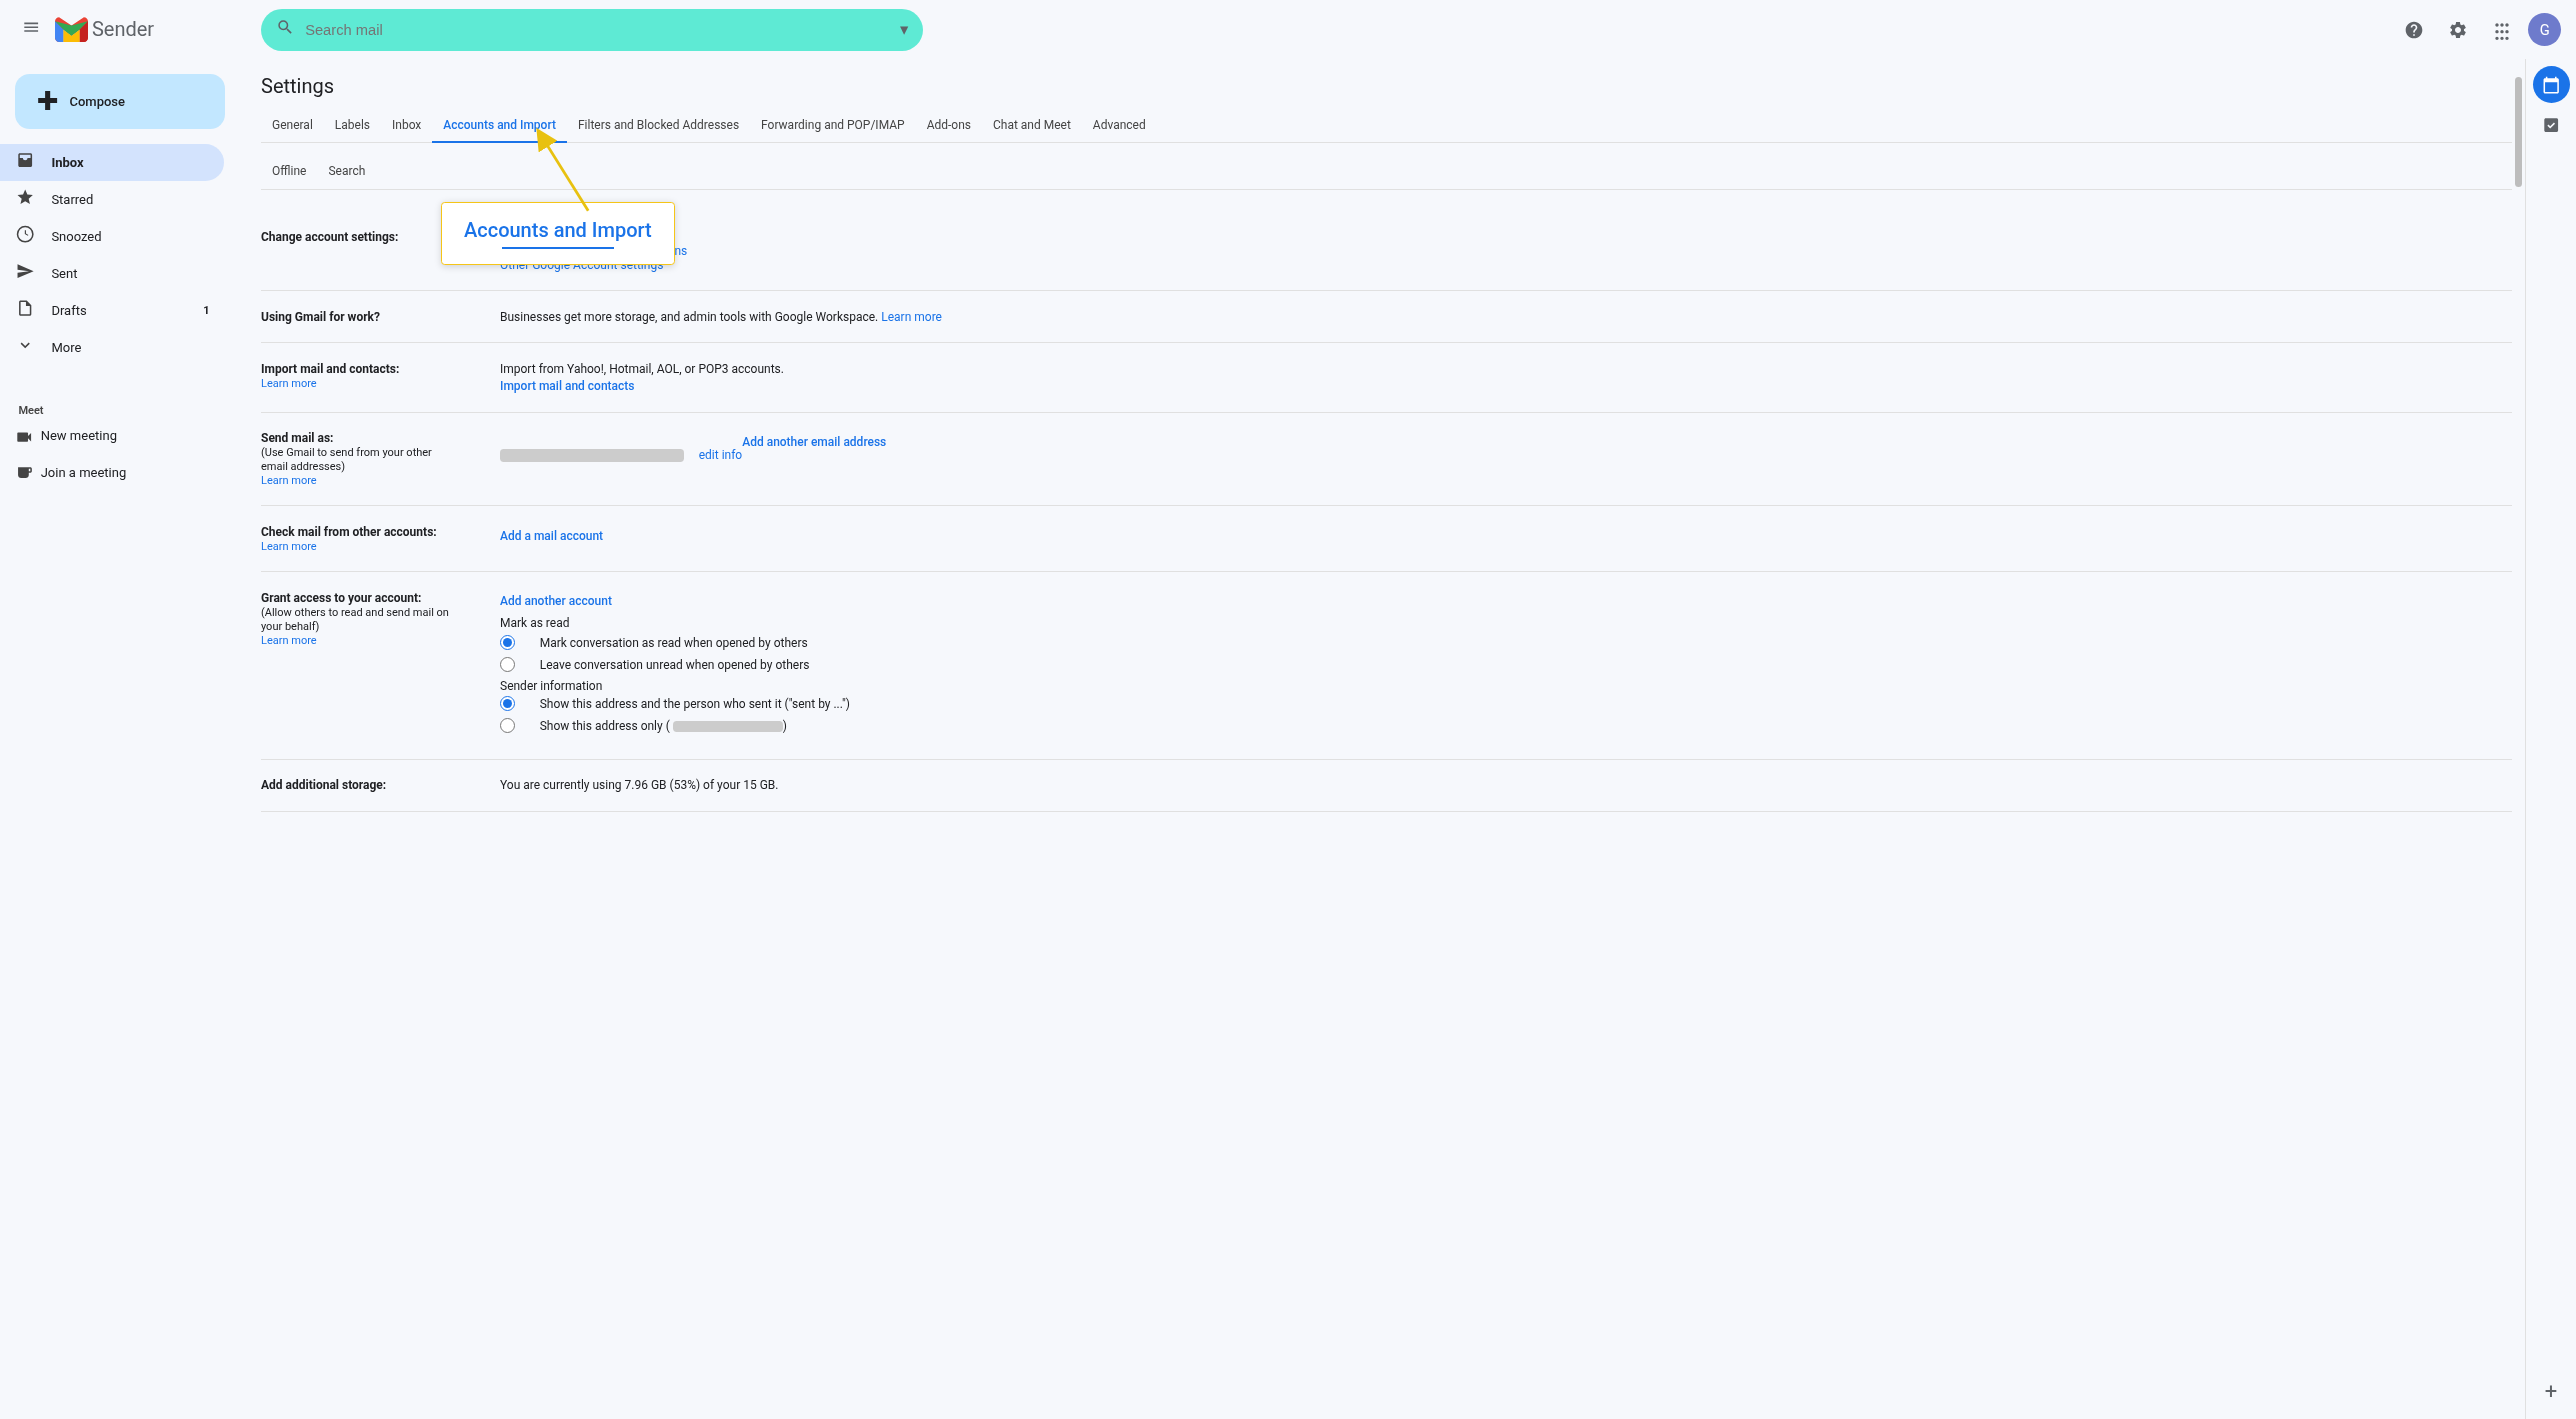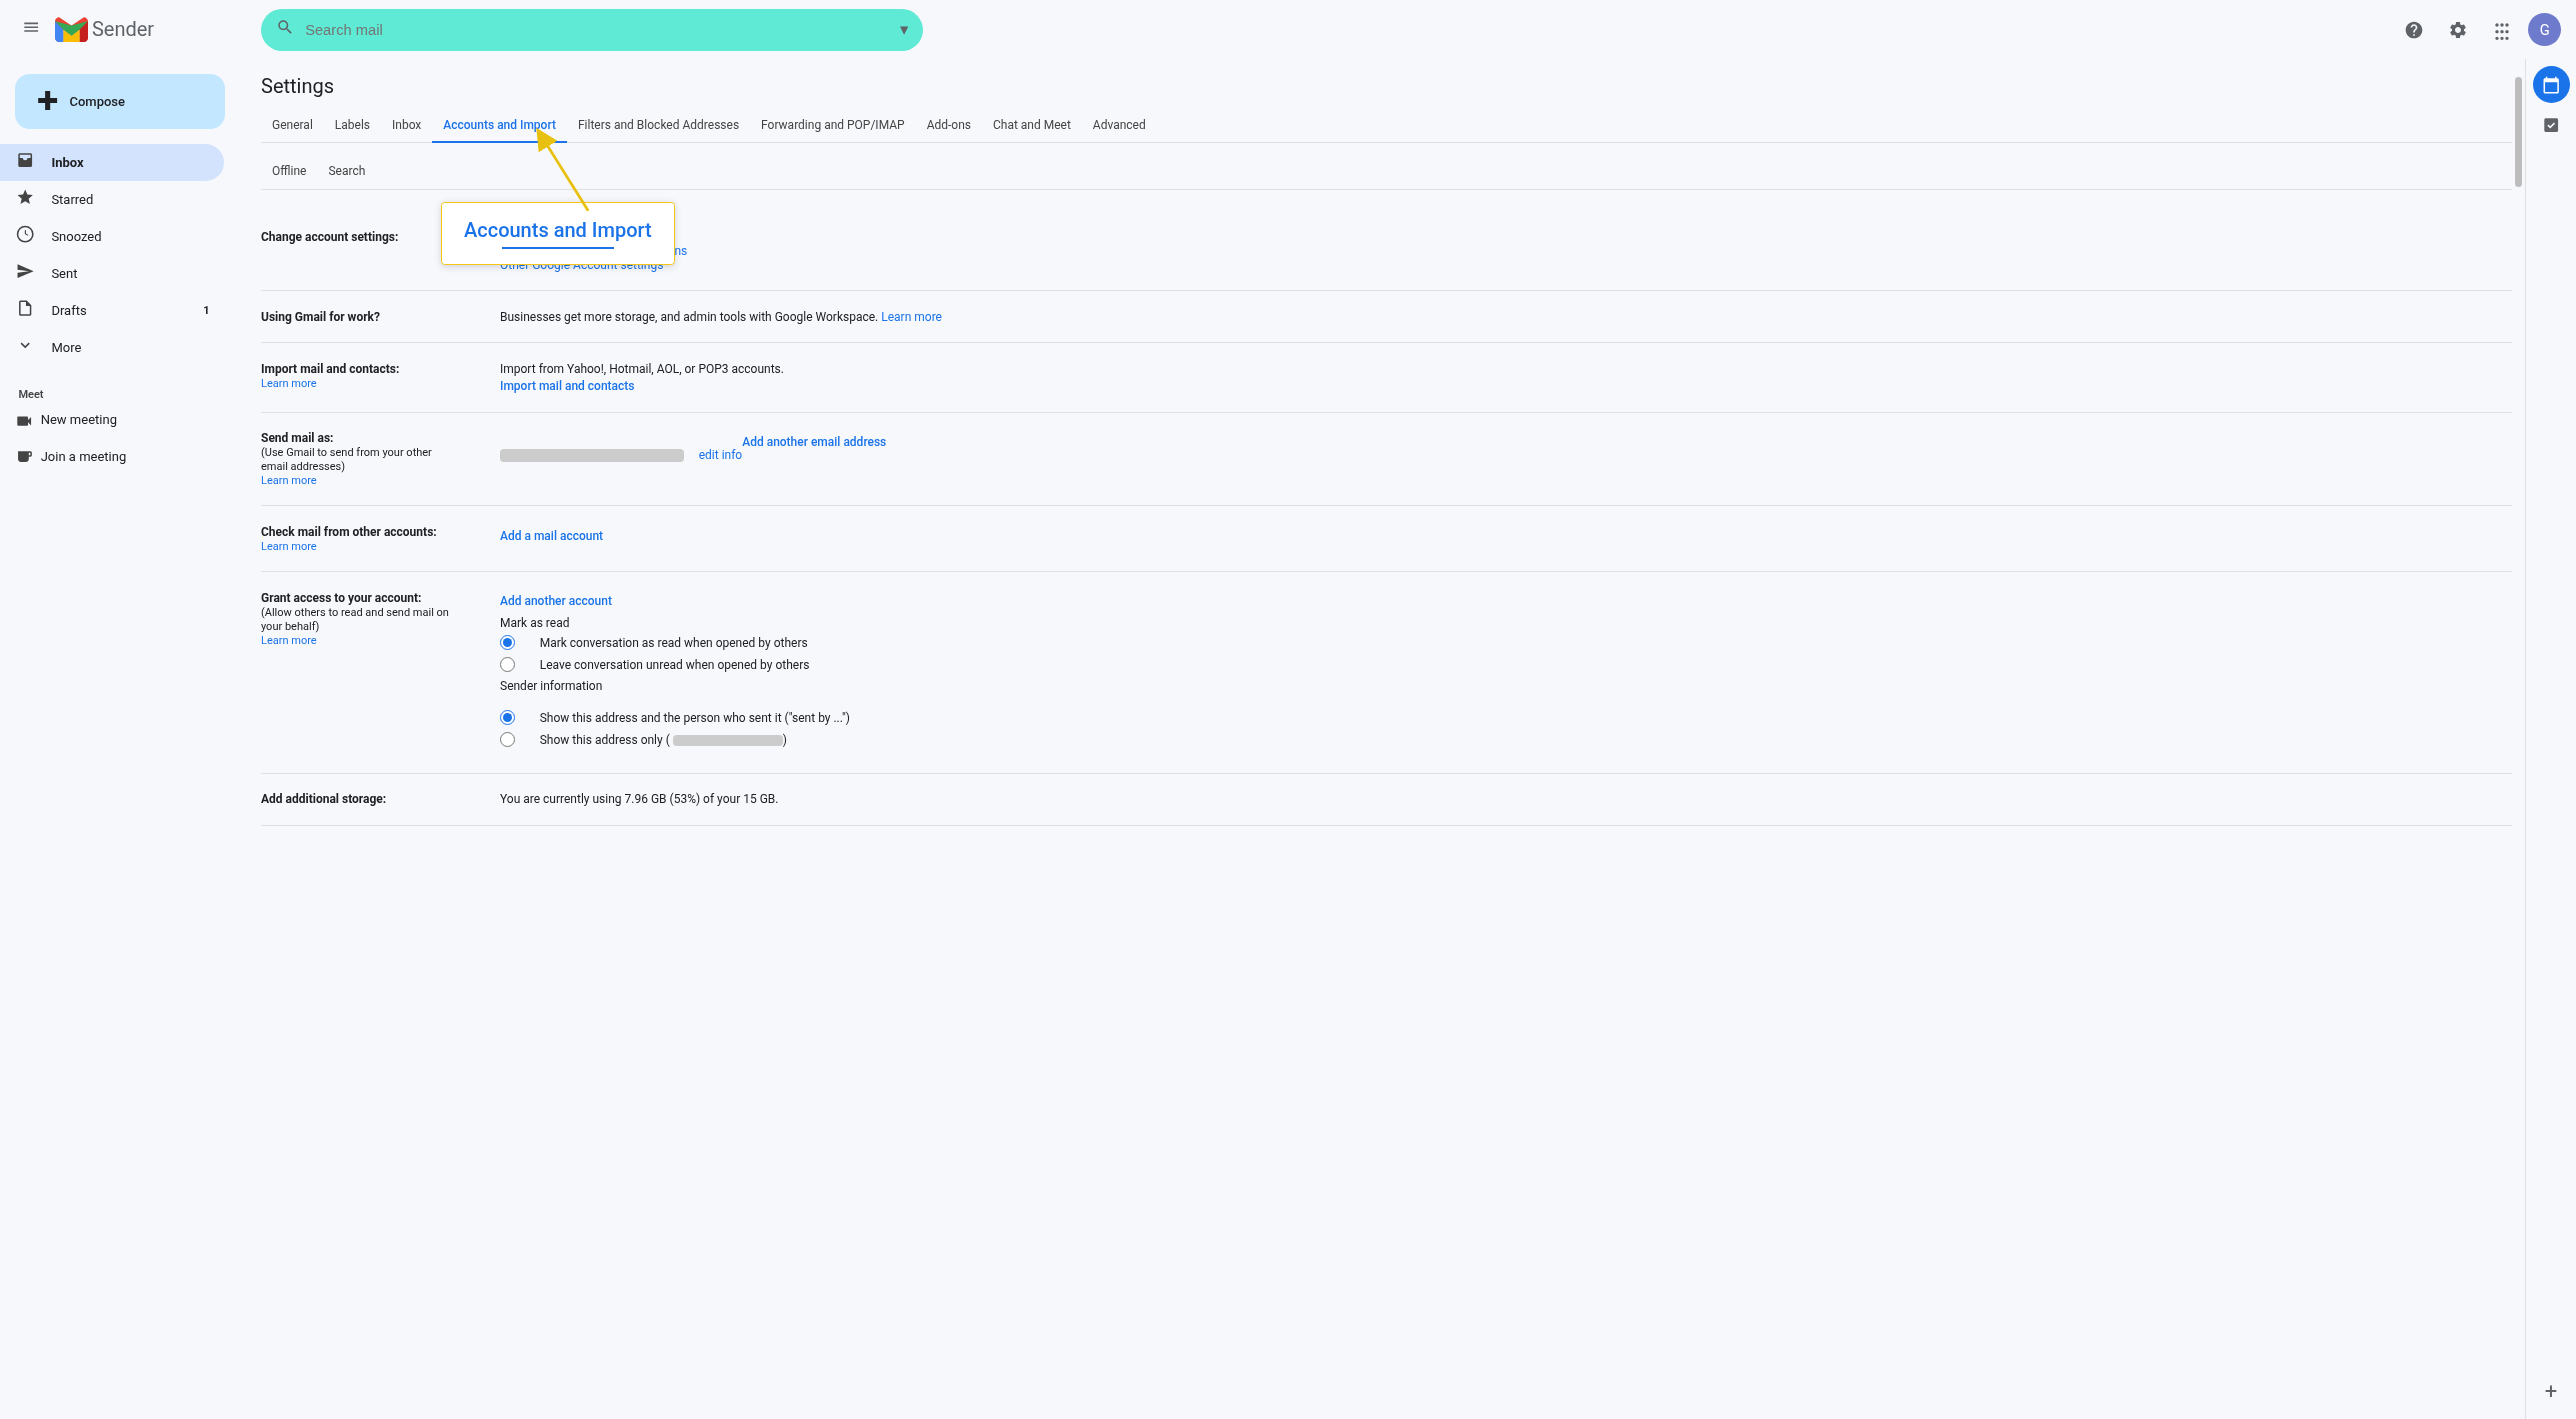--- a/index.html
+++ b/index.html
@@ -44,21 +44,21 @@
     .sidebar-item {
       display: flex; align-items: center; gap: 14.7px;
       padding: 3.7px 14.7px; height: 37px; border-radius: 0 18.4px 18.4px 0;
       cursor: pointer; color: #202124; font-size: 13px; margin-right: 14.7px;
     }
     .sidebar-item.active { background: #d3e3fd; font-weight: 700; }
     .sidebar-item .icon { font-size: 18.4px; color: #444; width: 22px; text-align: center; }
     .sidebar-item .badge { margin-left: auto; font-size: 11px; font-weight: 700; }
 
     
-    .meet-section { margin-top: 22px; padding: 0 14.7px; }
+    .meet-section { margin-top: 38px; padding: 0 14.7px; }
     .meet-label { font-size: 11px; color: #444; font-weight: 600; margin-bottom: 7.4px; padding-left: 3.7px; }
     .meet-item {
       display: flex; align-items: flex-start; gap: 4px;
       padding: 3.7px 0; height: 37px; cursor: pointer; font-size: 13px; color: #202124;
     }
     .meet-item .icon { font-size: 16.5px; color: #444; width: 22px; }
 
     
     .main { margin-left: 239px; flex: 1; padding: 14.7px 22px; min-height: calc(100vh - 59px); }
 
@@ -356,21 +356,21 @@
           <div class="radio-item">
             <input type="radio" name="mark_read" checked="" style="">
             <label>Mark conversation as read when opened by others</label>
           </div>
           <div class="radio-item">
             <input type="radio" name="mark_read" style="">
             <label>Leave conversation unread when opened by others</label>
           </div>
         </div>
         <div class="radio-group" style="margin-top:7.4px;">
-          <div style="font-size:12px; margin-bottom:17px;">Sender information</div>
+          <div style="font-size:12px; margin-bottom:3px;">Sender information</div>
           <div class="radio-item">
             <input type="radio" name="sender_info" checked="" style="">
             <label>Show this address and the person who sent it ("sent by ...")</label>
           </div>
           <div class="radio-item">
             <input type="radio" name="sender_info" style="">
             <label>
               <span>Show this address only (</span>
               <span class="blurred" style="width:110px; height:11px; display:inline-block; vertical-align:middle;"></span>)
             </label>

